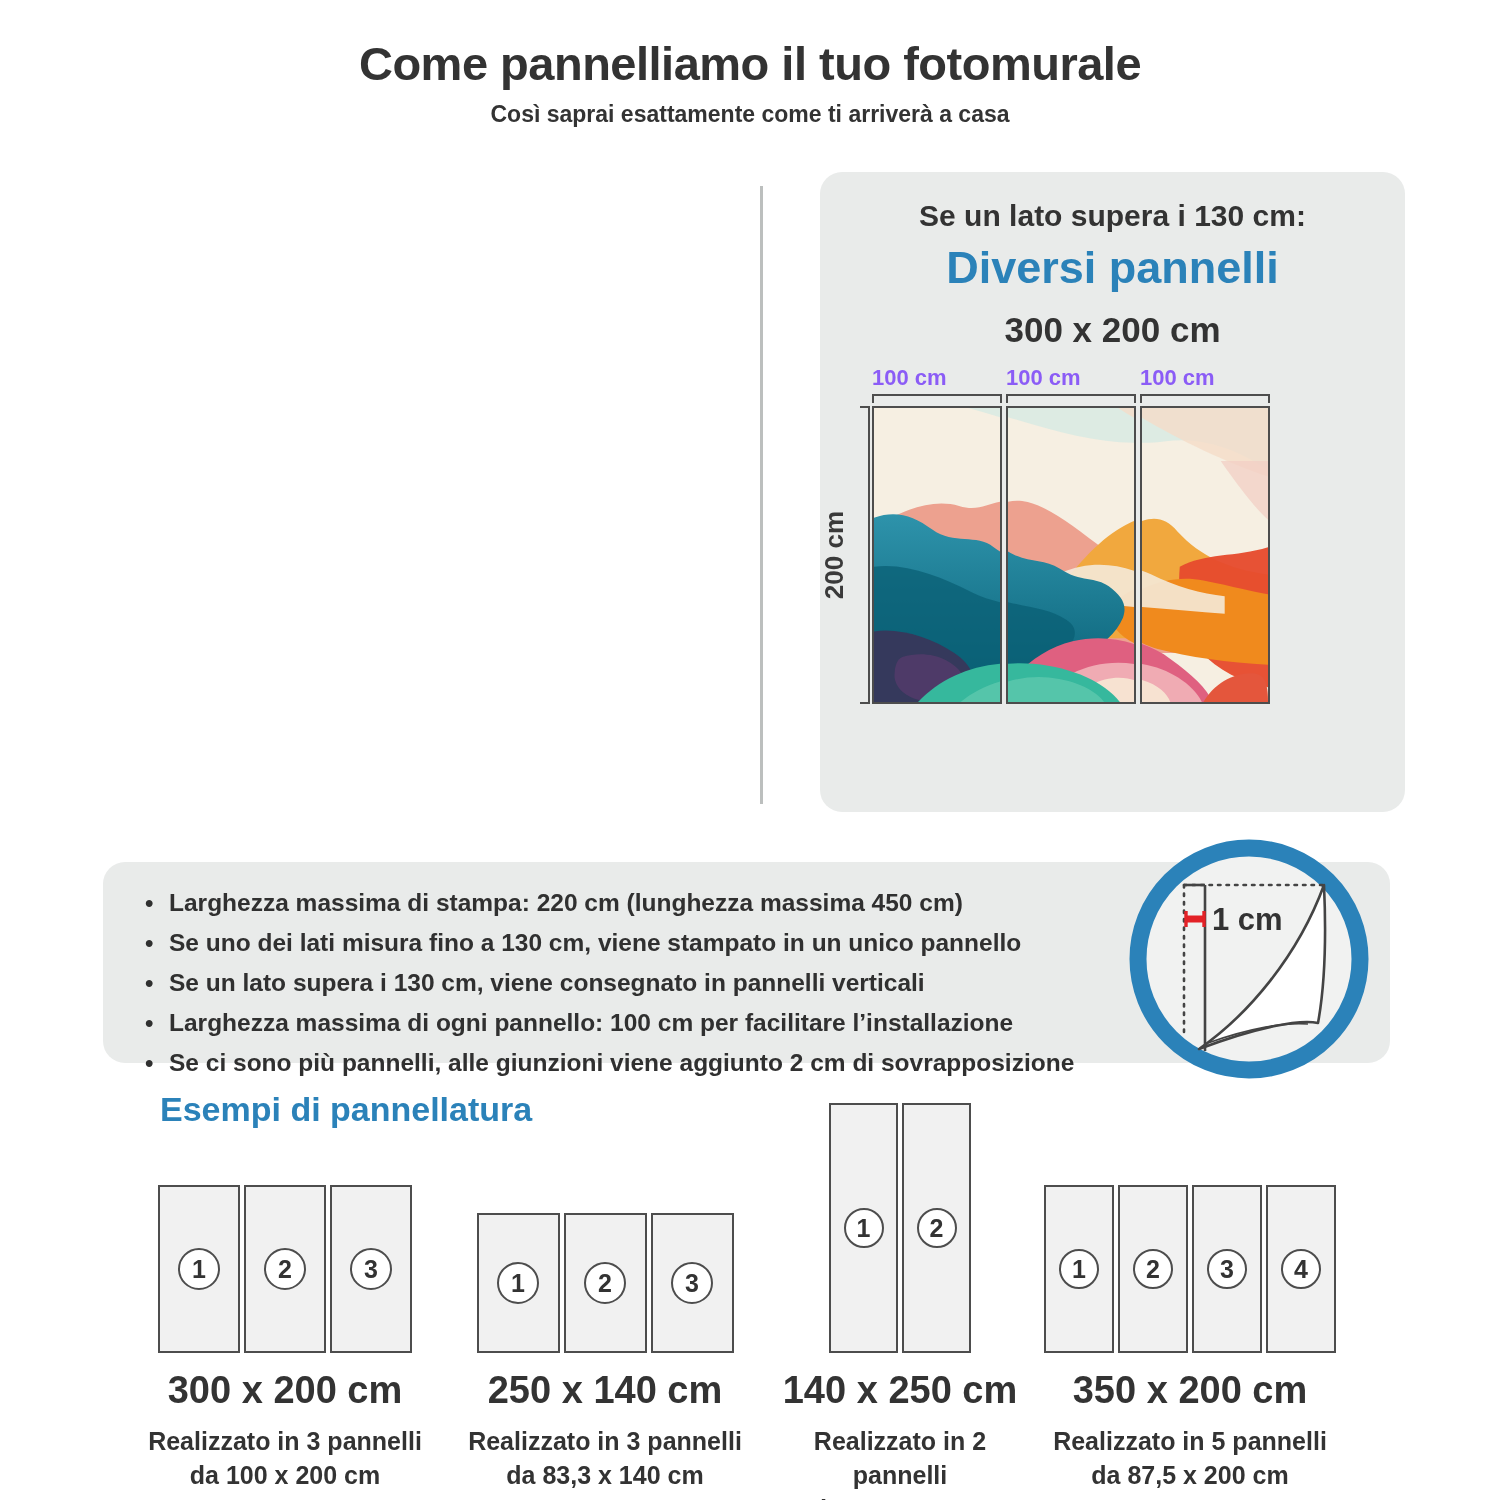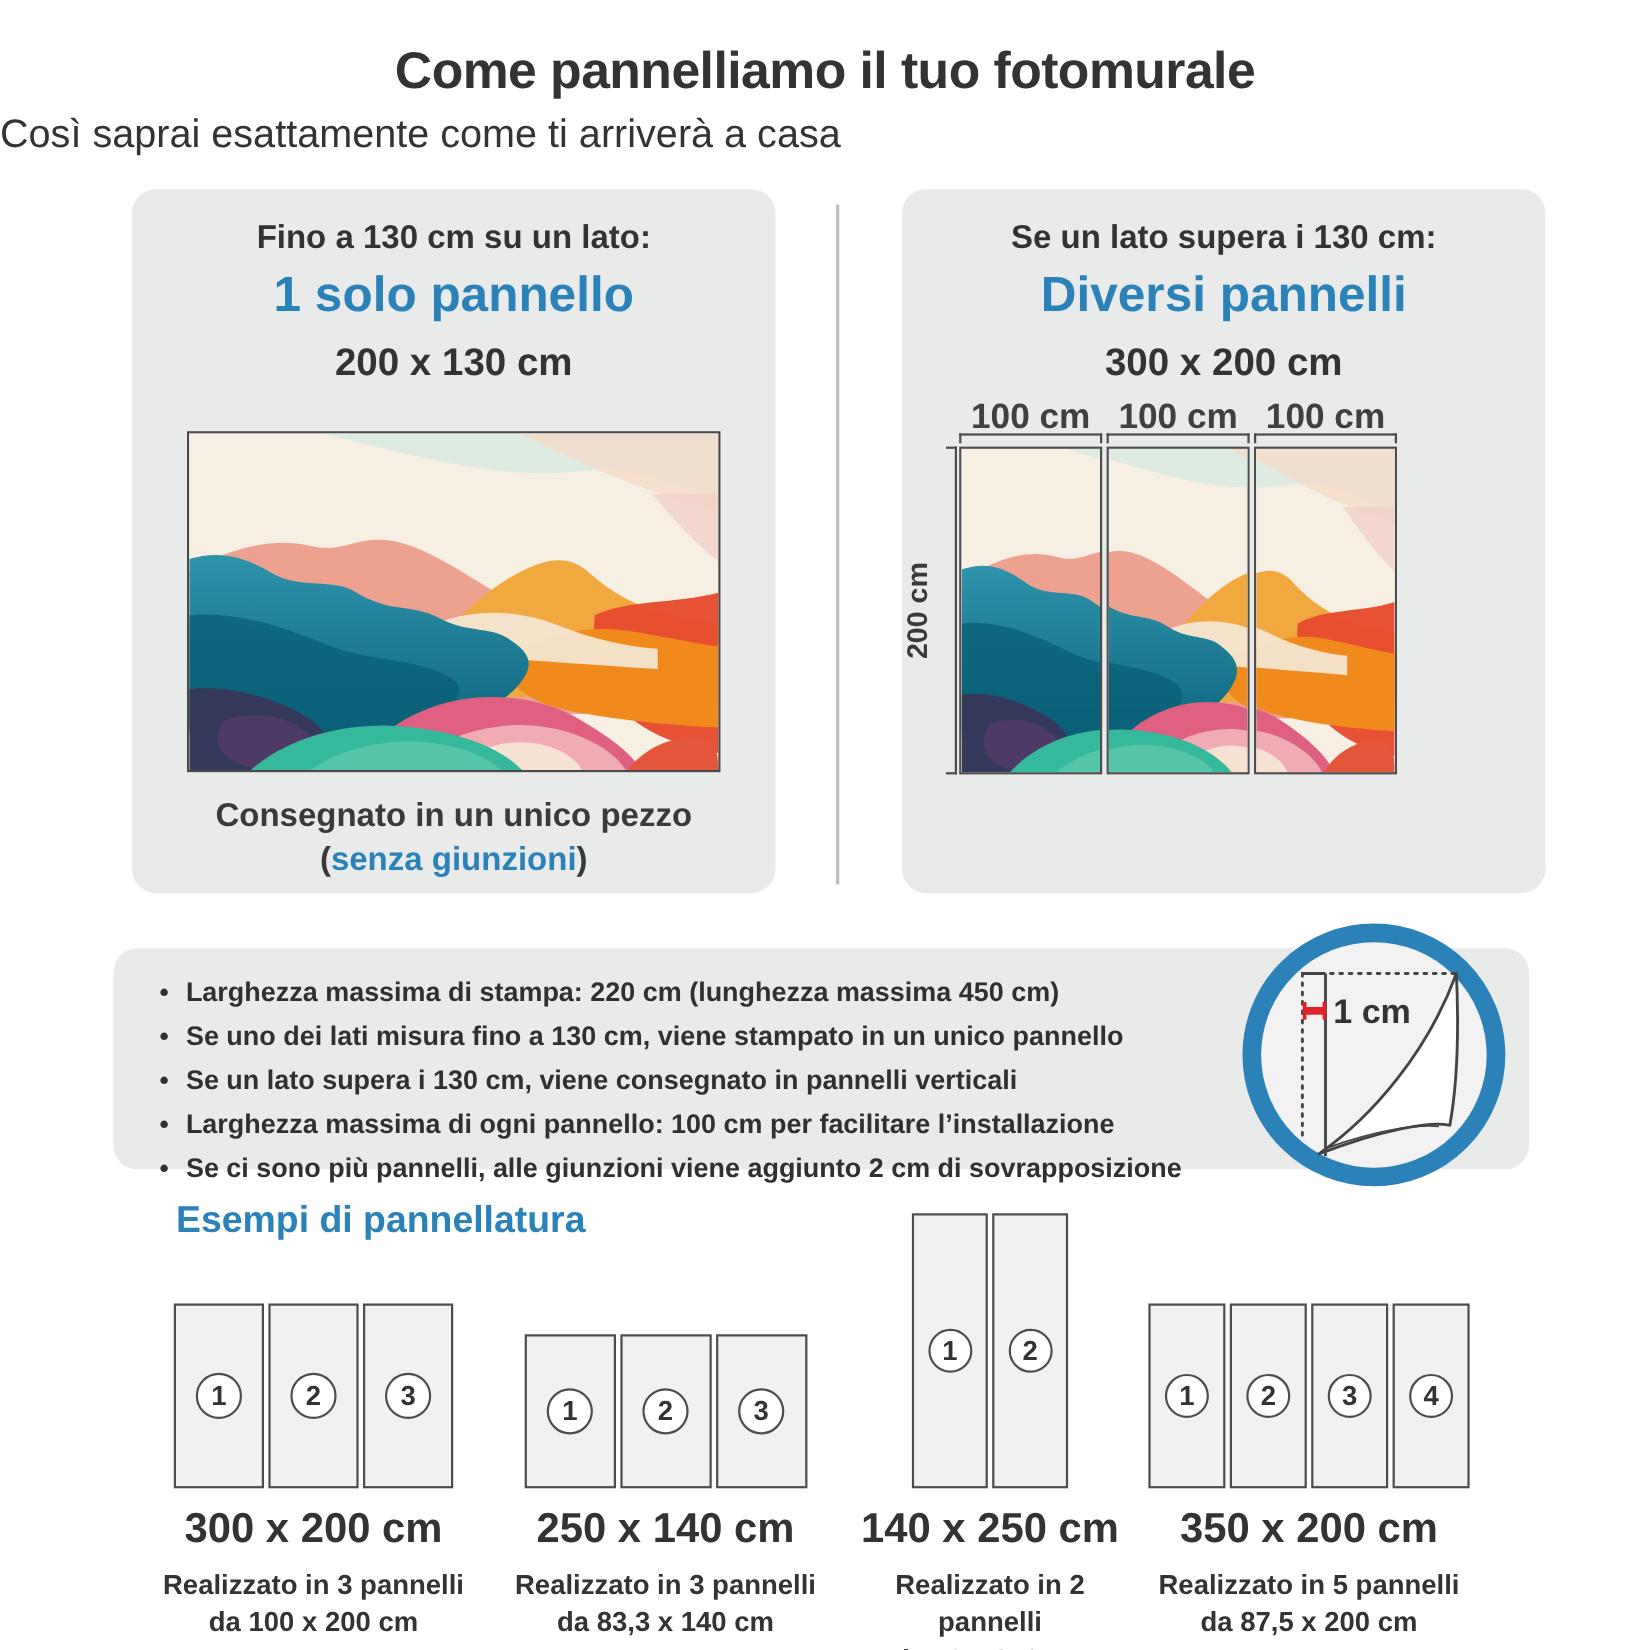--- a/index.html
+++ b/index.html
@@ -3,39 +3,39 @@
 <meta charset="utf-8">
 <style>
   html,body{margin:0;padding:0;background:#ffffff;}
   .canvas{
     position:relative;width:1500px;height:1500px;background:#ffffff;overflow:hidden;
     font-family:"Liberation Sans",sans-serif;color:var(--text,#333);
   }
   
   .title{position:absolute;top:36px;left:0;width:100%;text-align:center;
     font-size:47px;font-weight:800;letter-spacing:-0.5px;color:var(--text,#333);}
-  .subtitle{position:absolute;top:101px;left:0;width:100%;
-    font-size:36px;font-weight:400;color:var(--text,#333);}
+  .subtitle{position:absolute;top:101px;left:0;width:100%;text-align:center;
+    font-size:23px;font-weight:700;color:var(--text,#333);}
   
   .card{position:absolute;top:172px;width:585px;height:640px;background:var(--card_bg,#e9ebea);
     border-radius:22px;display:flex;flex-direction:column;align-items:center;}
   .card.left{left:120px;}
   .card.right{left:820px;}
   .card-h1{margin-top:26px;font-size:30px;font-weight:800;color:var(--text,#333);line-height:36px;}
   .card-h2{margin-top:6px;font-size:45px;font-weight:800;color:var(--accent,#2b82b9);line-height:56px;}
   .card-h3{margin-top:12px;font-size:35px;font-weight:800;color:var(--text,#333);line-height:44px;}
   .art-frame{margin-top:40px;width:485px;height:310px;border:2px solid #4a4a4a;box-sizing:border-box;background:#fff;}
   .art-frame svg{display:block;}
   .card-cap{margin-top:20px;font-size:30px;font-weight:600;line-height:40px;text-align:center;color:#3a3a3a;}
   .cap-link{color:var(--accent,#2b82b9);font-weight:700;}
   .divider{position:absolute;left:760px;top:186px;width:3px;height:618px;background:#bcbfbe;}
   
   .pdiagram{position:relative;margin-top:14px;width:450px;height:340px;align-self:flex-start;}
-  .wlabel{position:absolute;top:0;height:24px;font-size:32px;font-weight:600;text-align:center;
-    line-height:24px;color:#404040;width:130px;}
+  .wlabel{position:absolute;top:0;height:24px;font-size:22px;font-weight:600;
+    line-height:24px;color:#8b5cf6;width:130px;}
   .bracket{position:absolute;top:28px;width:130px;height:9px;box-sizing:border-box;
     border-top:2px solid #4d4d4d;border-left:2px solid #4d4d4d;border-right:2px solid #4d4d4d;}
   .panels3{position:absolute;left:52px;top:40px;display:flex;gap:4px;}
   .wpanel{width:130px;height:298px;box-sizing:border-box;border:2px solid #4d4d4d;overflow:hidden;background:#fff;}
   .wpanel svg{display:block;}
   .vmeasure{position:absolute;left:40px;top:40px;width:10px;height:298px;box-sizing:border-box;
     border-right:2px solid #4d4d4d;border-top:2px solid #4d4d4d;border-bottom:2px solid #4d4d4d;}
   .vlabel{position:absolute;left:-6px;top:40px;width:40px;height:298px;display:flex;align-items:center;justify-content:center;}
   .vlabel span{writing-mode:vertical-rl;transform:rotate(180deg);font-size:26px;font-weight:600;color:#3a3a3a;}
   
@@ -94,34 +94,20 @@
       <path d="M398,300 C412,281 438,269 464,271 C474,273 480,278 480,300 Z" fill="#e4563c"></path>
     </symbol>
   </defs>
 </svg>
 
 <div class="canvas">
 
   <div class="title">Come pannelliamo il tuo fotomurale</div>
   <div class="subtitle">Così saprai esattamente come ti arriverà a casa</div>
 
-  <div class="card left">
-    <div class="card-h1">Fino a 130 cm su un lato:</div>
-    <div class="card-h2">1 solo pannello</div>
-    <div class="card-h3">200 x 130 cm</div>
-    <div class="art-frame">
-      <svg viewBox="0 0 480 300" width="481" height="306" preserveAspectRatio="none">
-          <use href="#mural" width="480" height="300"></use>
-        </svg>
-    </div>
-    <div class="card-cap">
-      <span>Consegnato in un unico pezzo</span><br>
-      <span>(</span><span class="cap-link">senza giunzioni</span><span>)</span>
-    </div>
-  </div>
 
   <div class="divider"></div>
 
   <div class="card right">
     <div class="card-h1">Se un lato supera i 130 cm:</div>
     <div class="card-h2">Diversi pannelli</div>
     <div class="card-h3">300 x 200 cm</div>
 
     <div class="pdiagram">
       <div class="wlabel" style="left:52px">100 cm</div>

